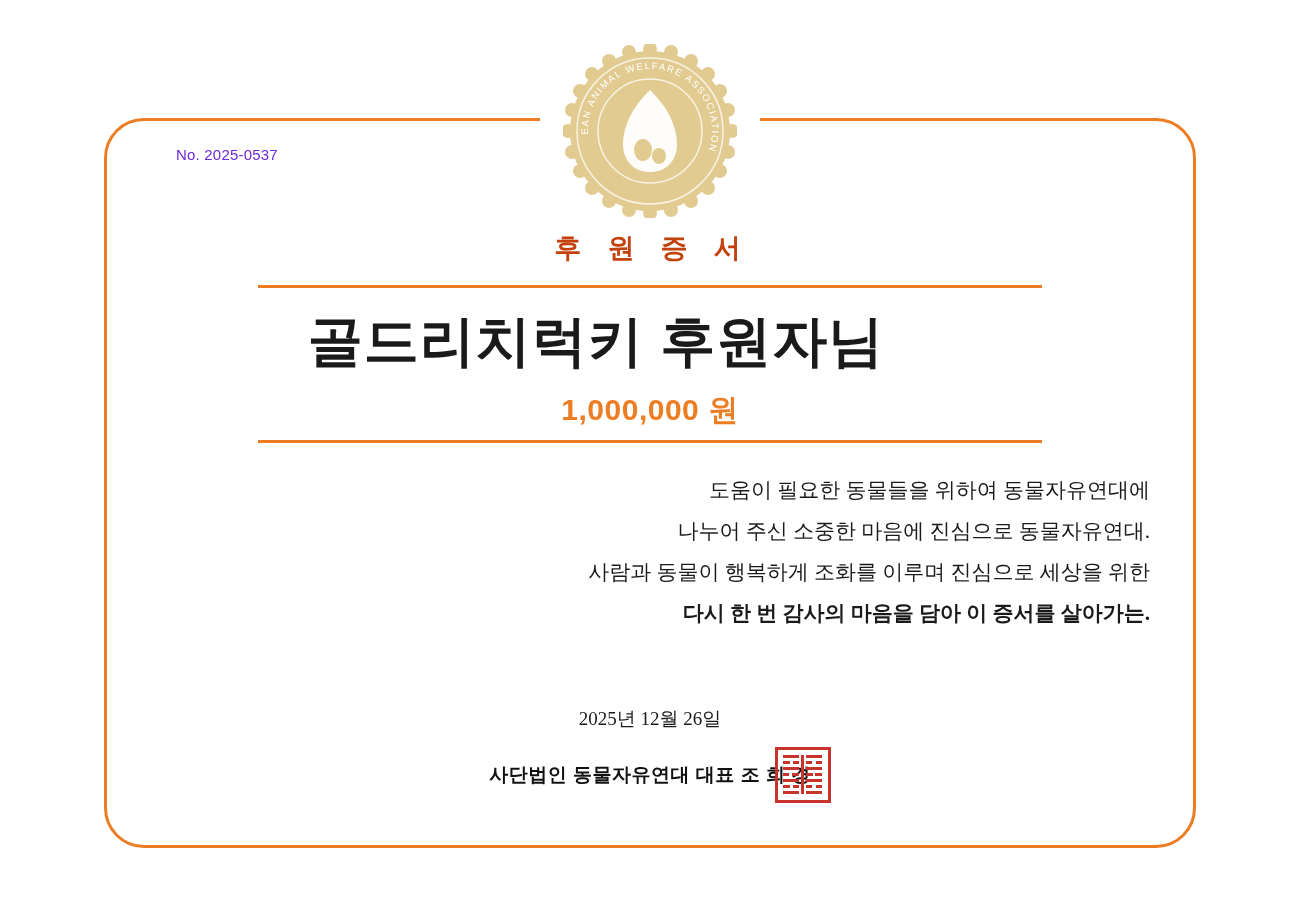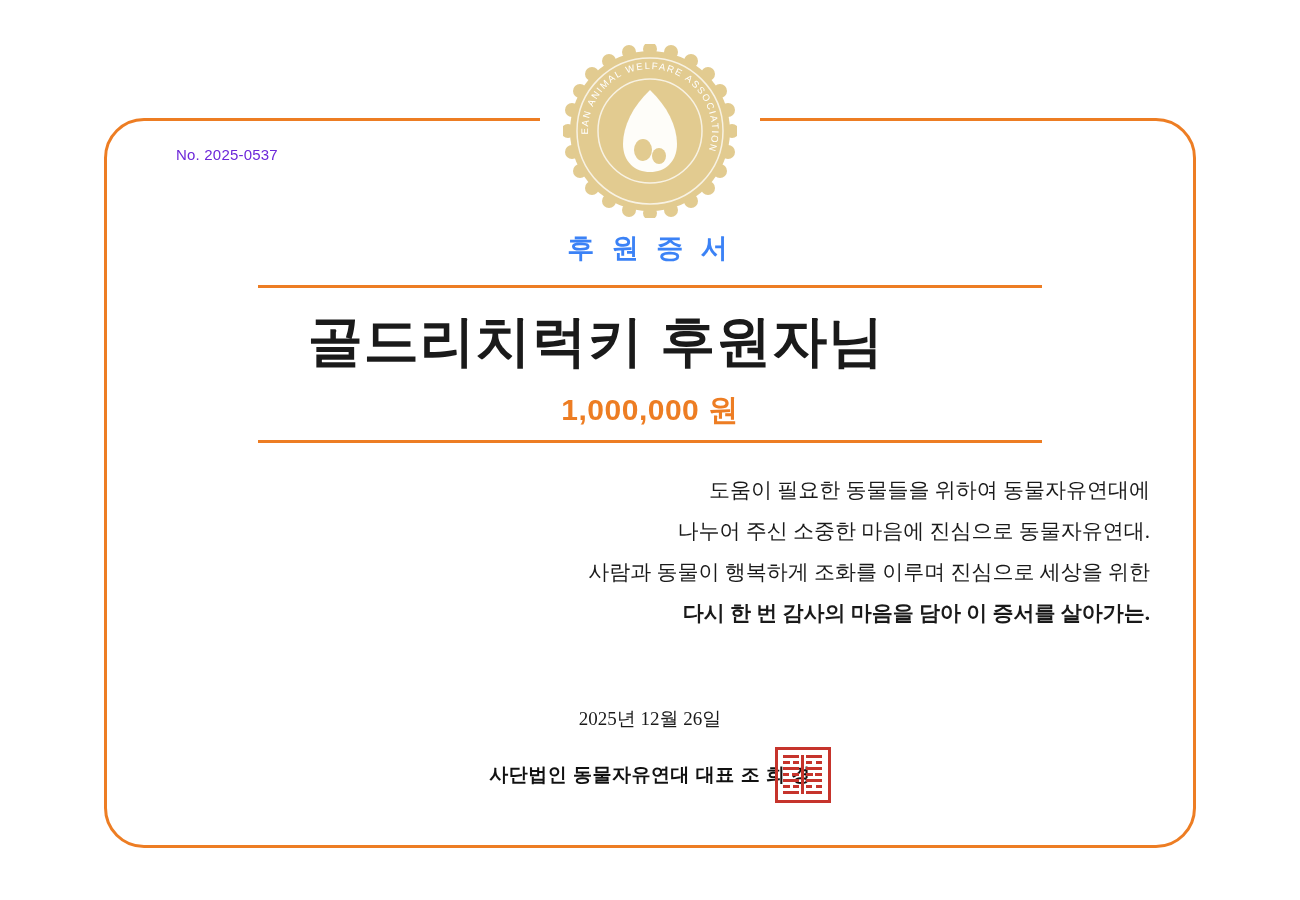--- a/index.html
+++ b/index.html
@@ -64,25 +64,25 @@
     margin-left: 34px;
   }
 
   
   .cert-title {
     position: absolute;
     left: 0;
     top: 230px;
     width: 1300px;
     text-align: center;
-    font-family: Liberation Sans, sans-serif;
+    font-family: Liberation Mono, monospace;
     font-weight: bold;
     font-size: 27px;
     letter-spacing: 5px;
-    color: #3b82f6;
+    color: #c2410c;
   }
 
   
   .rule {
     position: absolute;
     left: 258px;
     width: 784px;
     height: 3px;
     background: #ED7D23;
   }

